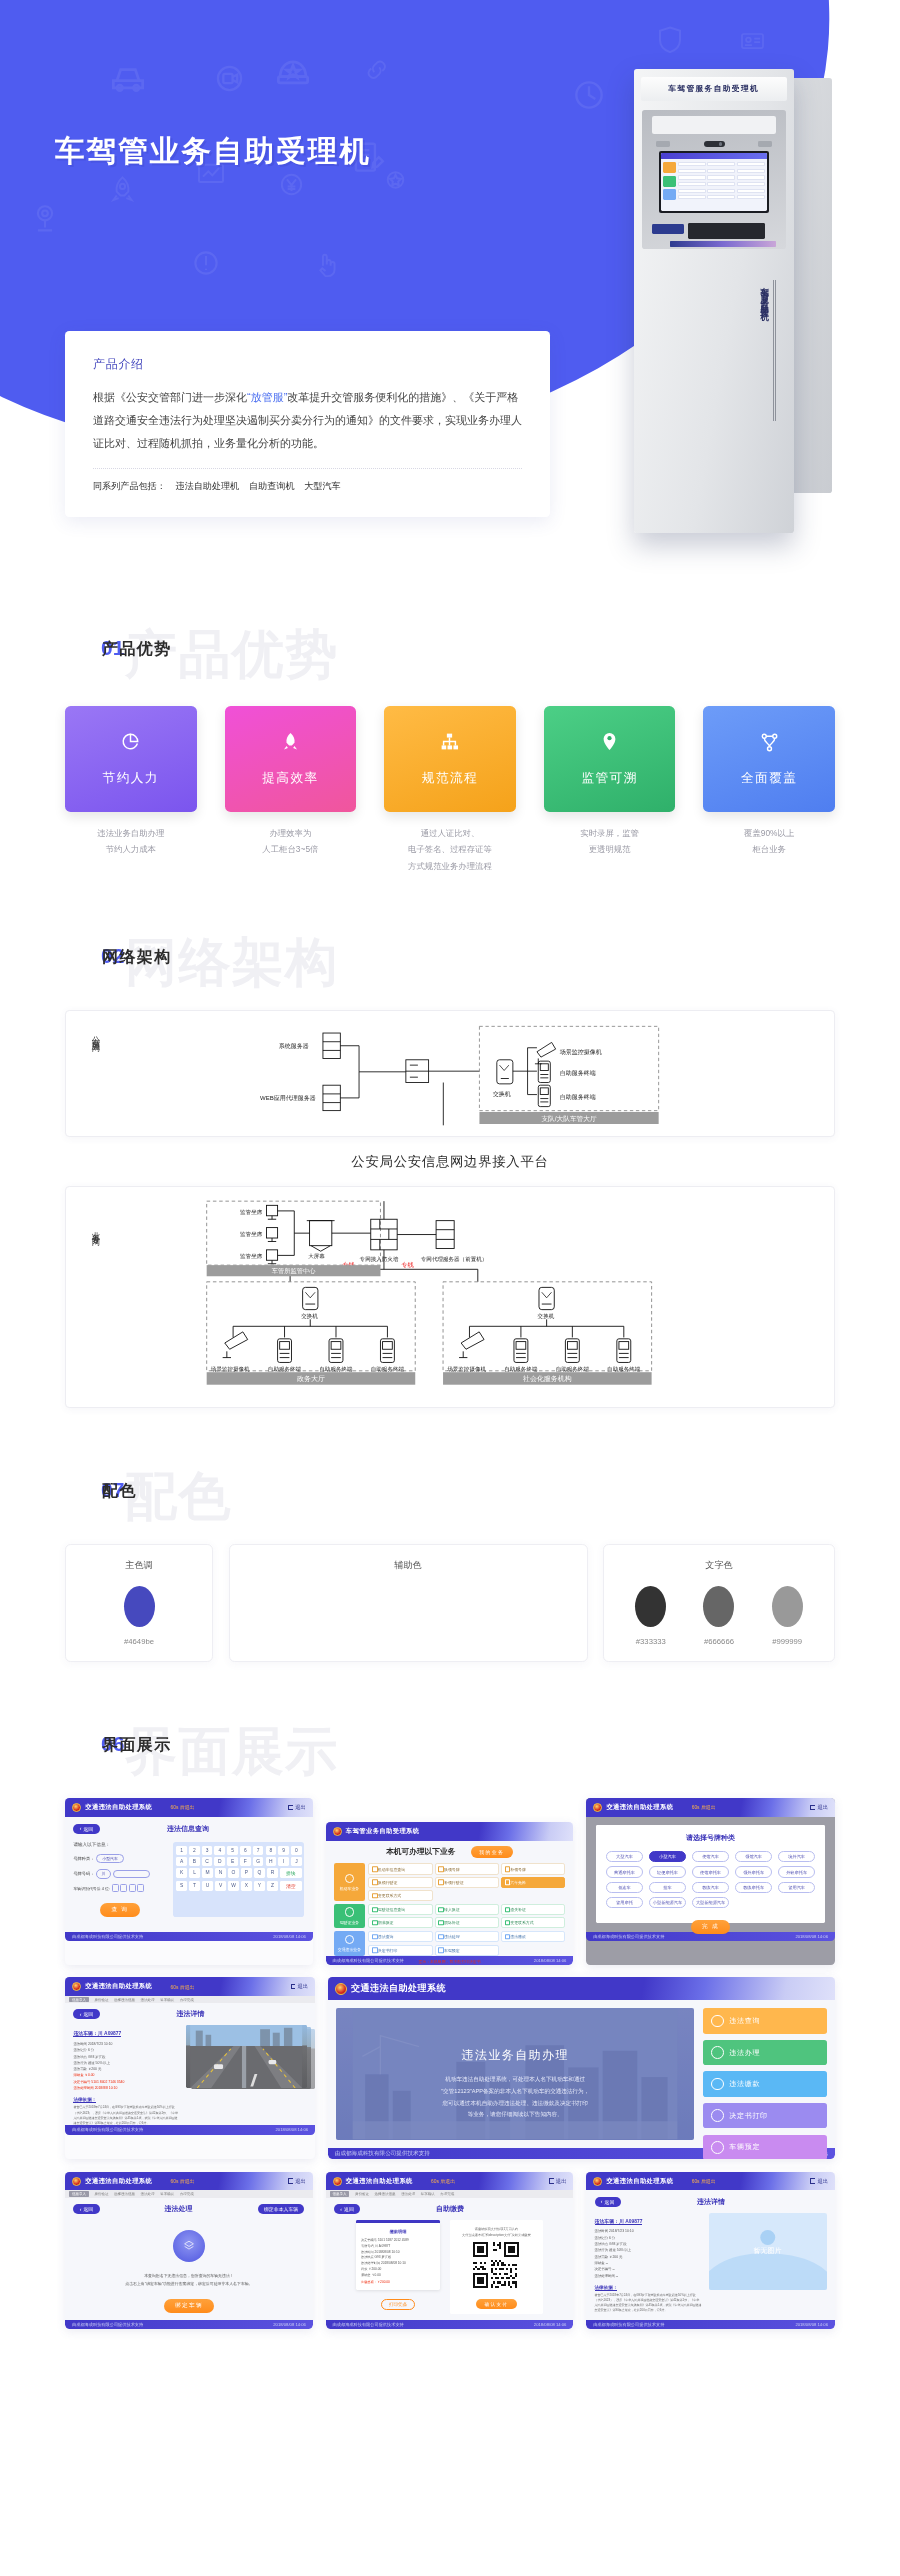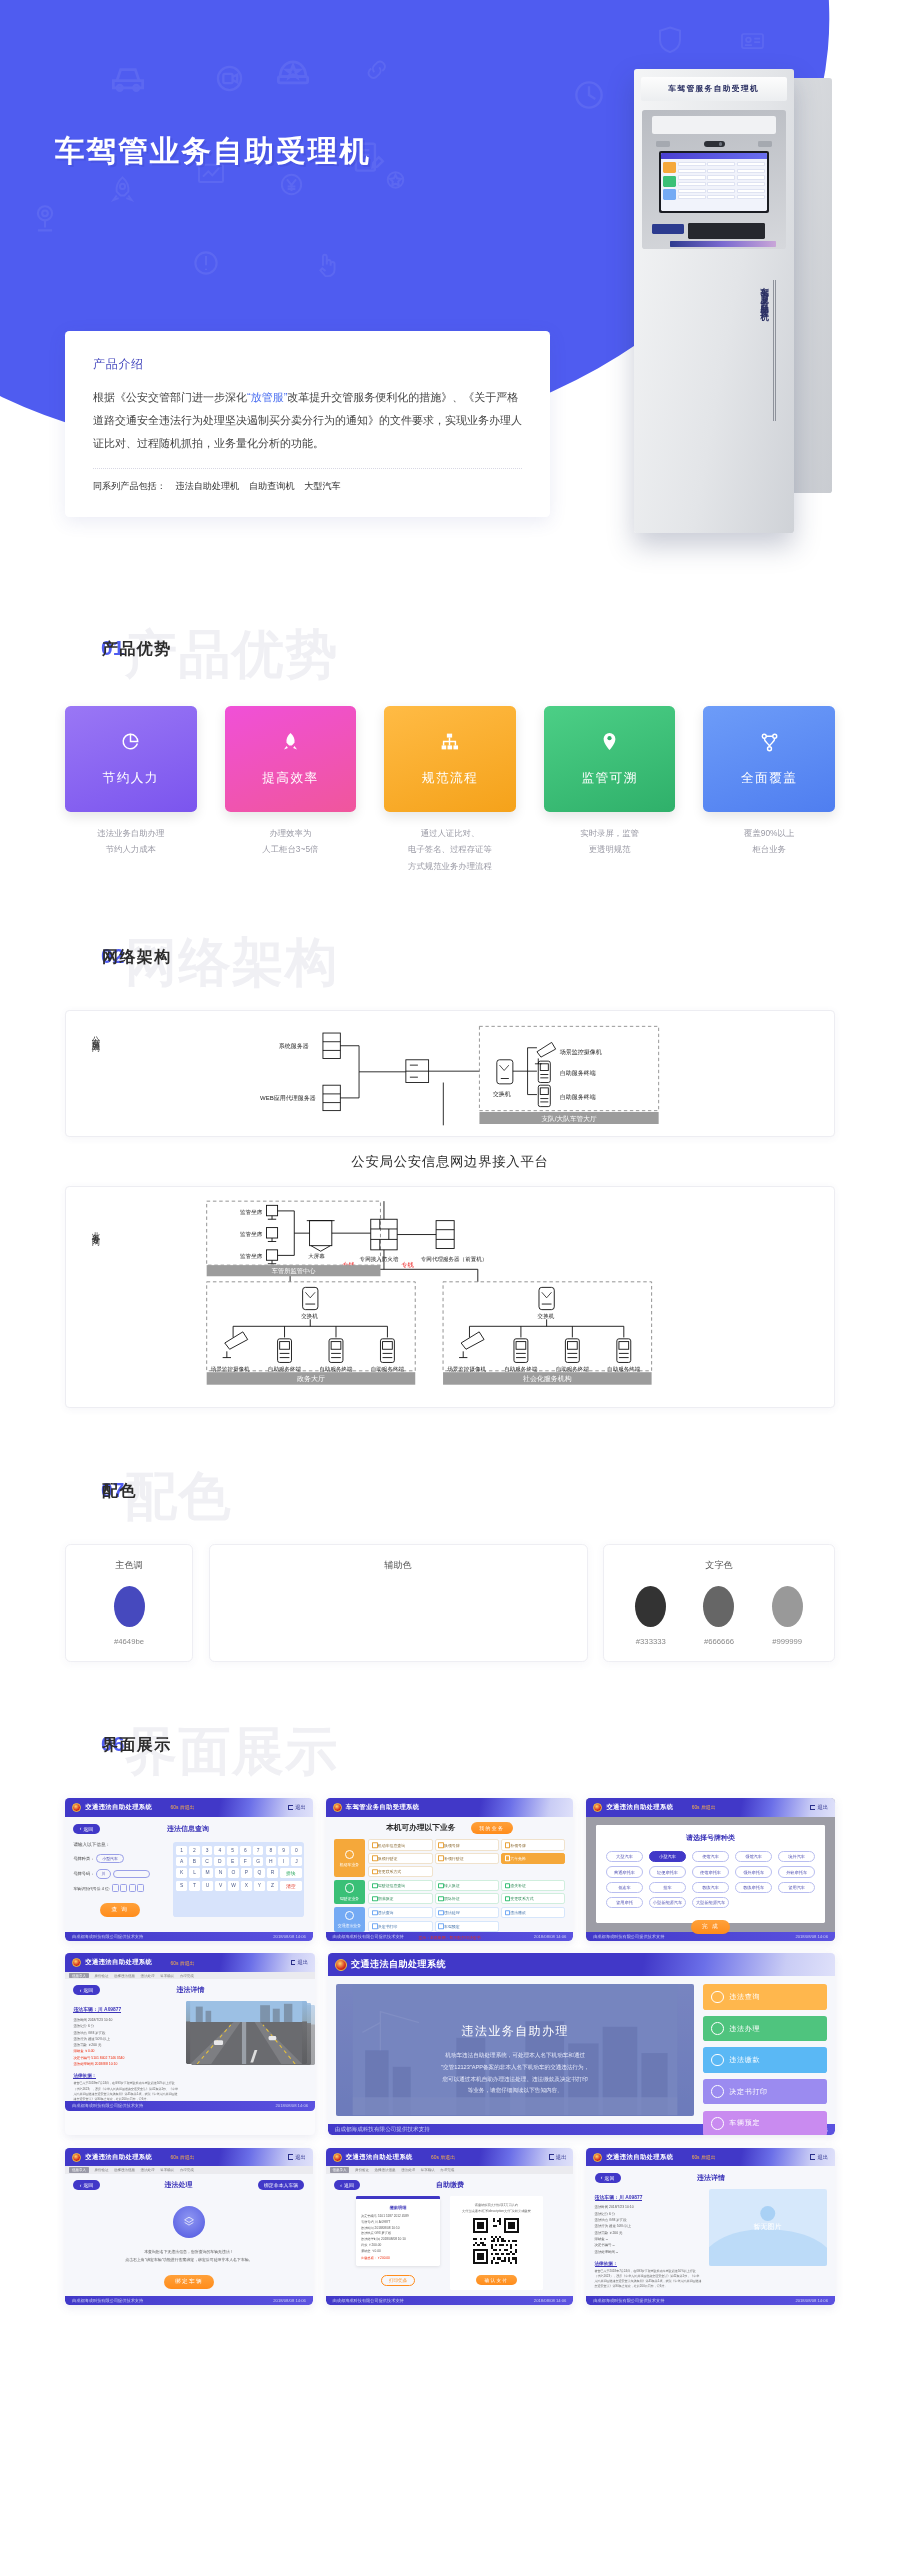--- a/index.html
+++ b/index.html
@@ -165,21 +165,21 @@
     font-size:8.4px; letter-spacing:2.1px; color:#333;
   }
 
   
   .pal-row { display:flex; gap:15.5px; }
   .pal-card {
     background:#fff; border:0.7px solid #eeeef3; border-radius:5.6px;
     padding:14px 12.7px 15.5px; text-align:center;
     box-shadow:0 1.4px 8.4px rgba(80,80,140,.05);
   }
-  .pal-card.main { width:128px; }
+  .pal-card.main { width:148px; }
   .pal-card.aux { flex:1; }
   .pal-card.text { width:232px; }
   .pal-title { font-size:9.1px; color:#555; margin-bottom:14px; }
   .pal-swatches { display:flex; justify-content:space-around; align-items:flex-end; }
   .sw { text-align:center; }
   .sw .dot { width:31px; height:41px; border-radius:50%; margin:0 auto 9.8px; }
   .sw .hex { font-size:7.7px; color:#888; }
 
   
   .shots { display:flex; flex-direction:column; gap:12.7px; }
@@ -798,21 +798,21 @@
                   </div>
               </div>
             </div>
           </div>
           <div class="sh-foot">
             <span>由成都海成科技有限公司提供技术支持</span>
             <span>2018/08/08 14:06</span>
           </div>
         </div>
 
-        <div class="shot" style="width:251px;">
+        <div class="shot" style="width:251px;margin-top:24px;">
           <div class="sh-top">
             <span class="sh-badge"></span>
             <span class="sh-title">车驾管业务自助受理系统</span>
           </div>
           <div class="sh-body" style="height:115px;padding:5.6px 8.4px;">
             <div style="display:flex;align-items:center;justify-content:center;gap:15.5px;margin-bottom:5.6px;">
               <span style="font-size:7.7px;font-weight:bold;color:#2b2b2b;">本机可办理以下业务</span>
               <span class="orange-btn" style="font-size:4.9px;padding:2.8px 8.4px;">我的业务</span>
             </div>
             <div style="display:flex;gap:3.5px;margin-bottom:2.8px;">

